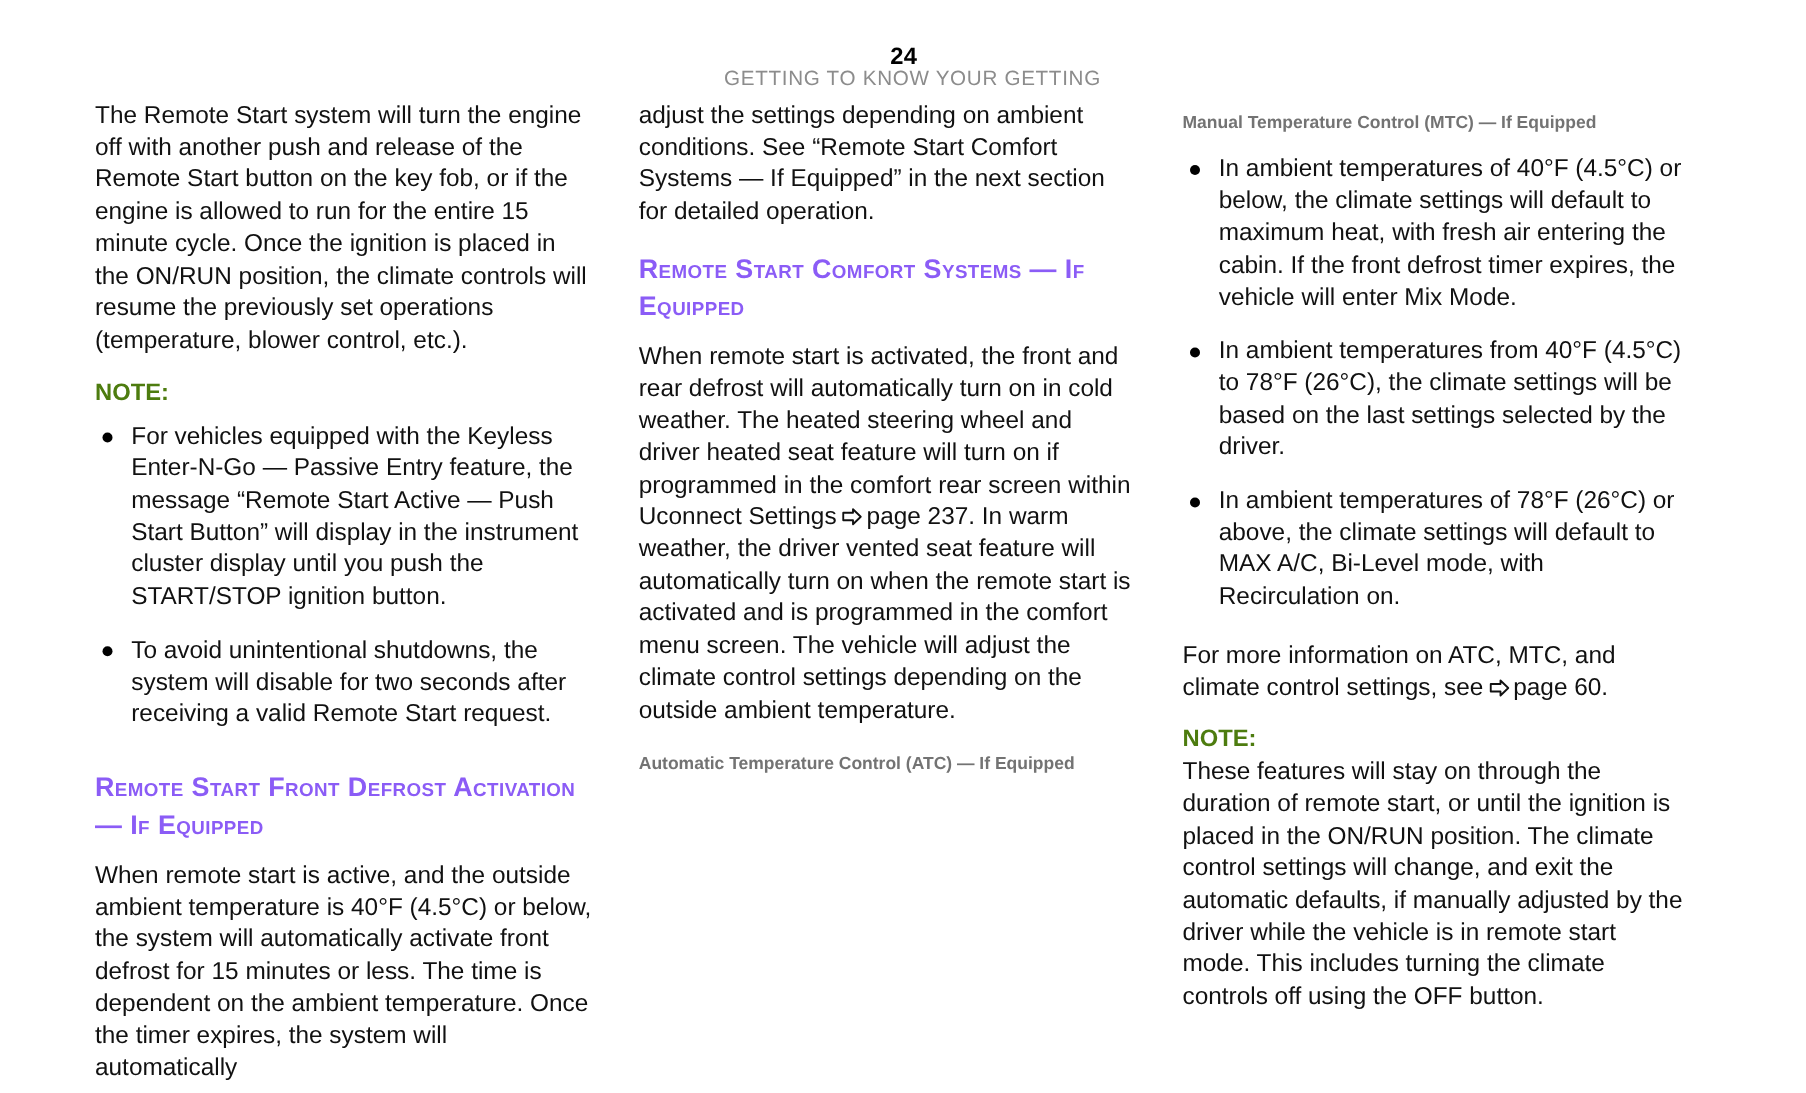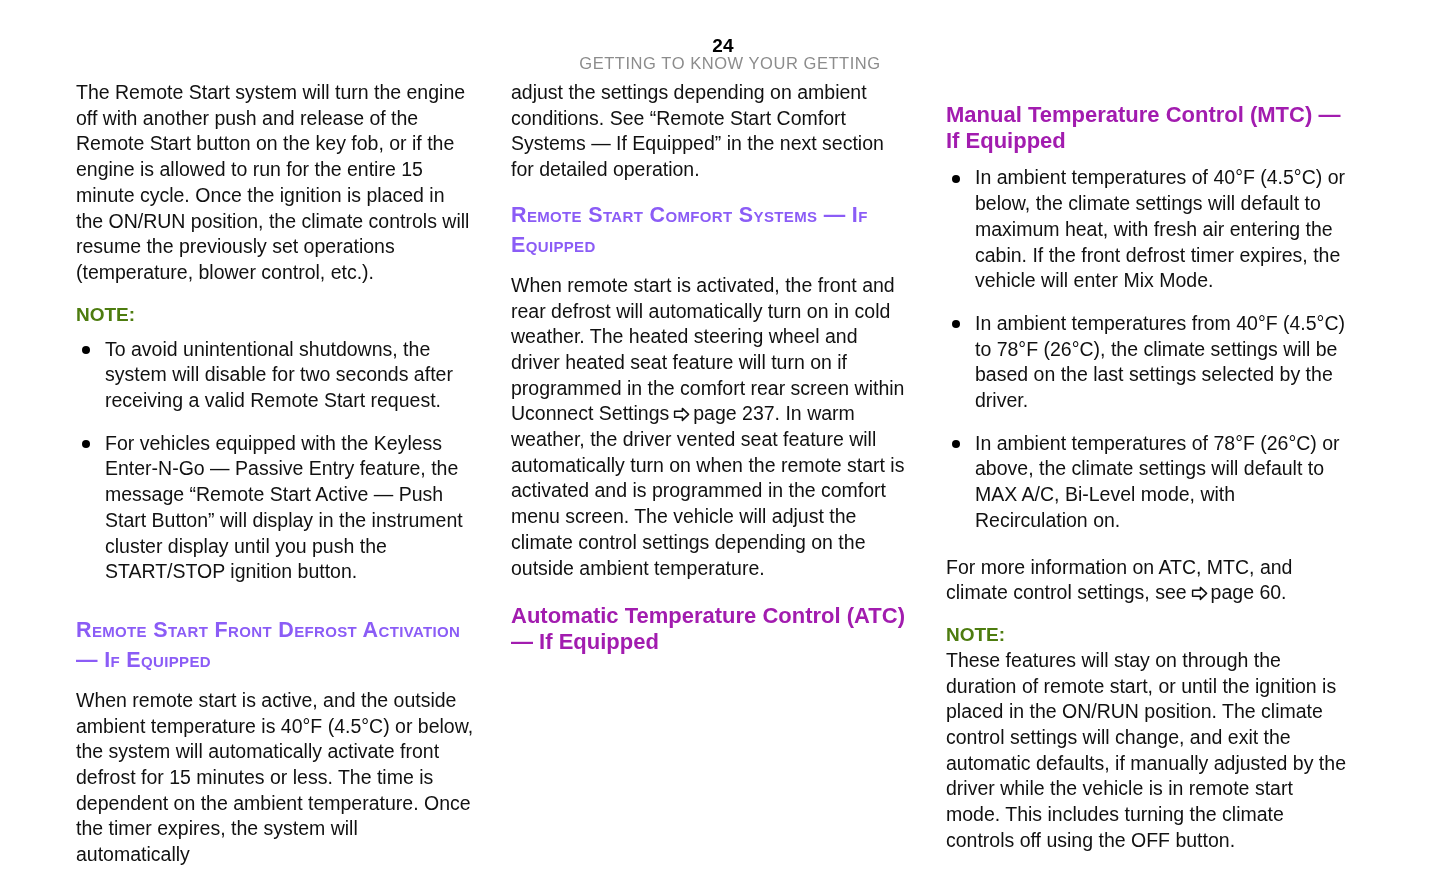--- a/index.html
+++ b/index.html
@@ -89,25 +89,25 @@
   h2.smallcaps {
     margin: 9px 0 13px 0;
     font-size: 21.5px;
     font-weight: bold;
     font-variant: small-caps;
     letter-spacing: 0.35px;
     line-height: 30px;
     color: #8b5cf6;
   }
   h3.subhead {
-    margin: 22px 0 12px 0;
-    font-size: 22px;
+    margin: 5px 0 12px 0;
+    font-size: 14px;
     font-weight: bold;
     line-height: 25.7px;
-    color: #a21caf;
+    color: #737373;
   }
   .note-label {
     margin: 6px 0 10px 0;
     font-size: 19px;
     font-weight: bold;
     line-height: 24px;
     color: #4d7c0f;
   }
   .note-label.attached {
     margin-bottom: 1px;
@@ -168,25 +168,25 @@
 
     <div class="col">
 
       <p class="body">The Remote Start system will turn the engine off with another push and release of the Remote Start button on the key fob, or if the engine is allowed to run for the entire 15 minute cycle. Once the ignition is placed in the ON/RUN position, the climate controls will resume the previously set operations (temperature, blower control, etc.).</p>
 
       <div class="note-label">NOTE:</div>
 
       <ul class="bullets">
         <li>
           <span class="bullet-dot"></span>
+          <span>For vehicles equipped with the Keyless Enter-N-Go — Passive Entry feature, the message “Remote Start Active — Push Start Button” will display in the instrument cluster display until you push the START/STOP ignition button.</span>
+        </li>
+        <li>
+          <span class="bullet-dot"></span>
           <span>To avoid unintentional shutdowns, the system will disable for two seconds after receiving a valid Remote Start request.</span>
-        </li>
-        <li>
-          <span class="bullet-dot"></span>
-          <span>For vehicles equipped with the Keyless Enter-N-Go — Passive Entry feature, the message “Remote Start Active — Push Start Button” will display in the instrument cluster display until you push the START/STOP ignition button.</span>
         </li>
       </ul>
 
       <div class="spacer-sm"></div>
 
       <h2 class="smallcaps">Remote Start Front Defrost Activation — If Equipped</h2>
 
       <p class="body tight">When remote start is active, and the outside ambient temperature is 40°F (4.5°C) or below, the system will automatically activate front defrost for 15 minutes or less. The time is dependent on the ambient temperature. Once the timer expires, the system will automatically</p>
     </div>
 

